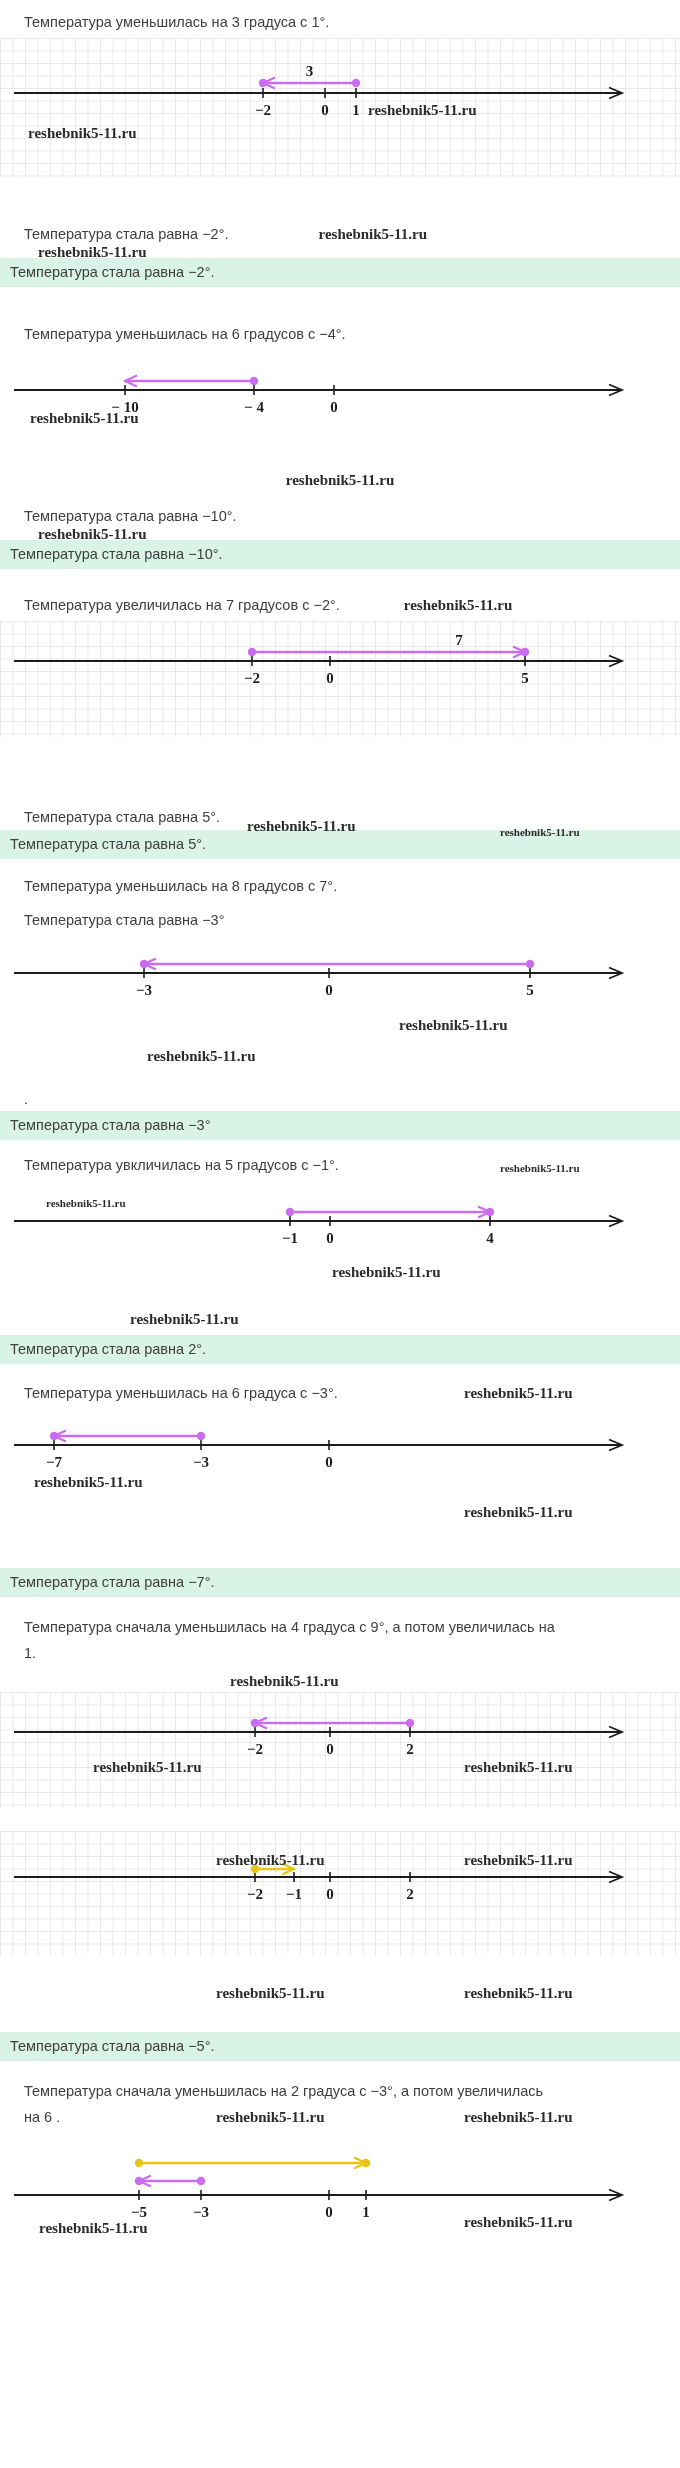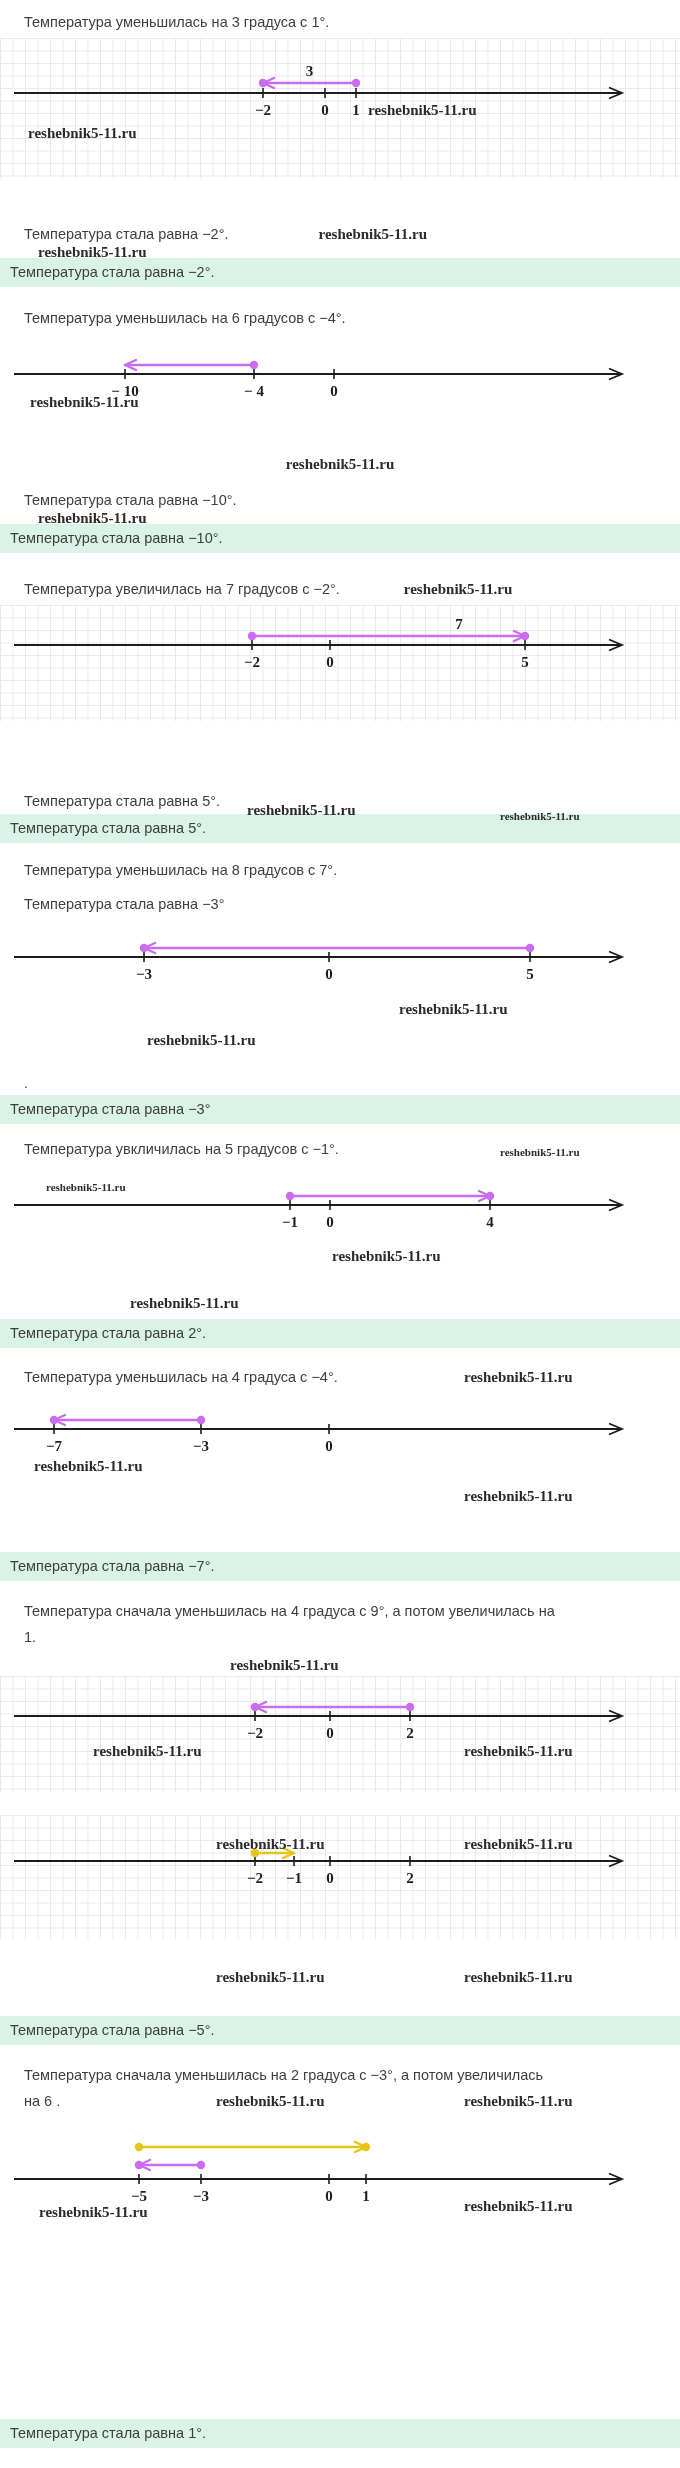--- a/index.html
+++ b/index.html
@@ -61,21 +61,21 @@
 
   <div class="row" style="margin-top:46px">
     <span>Температура стала равна −2°.</span><span class="wm" style="margin-left:90px">reshebnik5-11.ru</span>
   </div>
 
   <div class="answer-wrap" style="margin-top:14px">
     <div class="answer">Температура стала равна −2°.</div>
     <span class="wm abs" style="left:38px;top:-14px">reshebnik5-11.ru</span>
   </div>
 
-  <p class="para" style="margin-top:21px">Температура уменьшилась на 6 градусов с −4°.</p>
+  <p class="para" style="margin-top:37px">Температура уменьшилась на 6 градусов с −4°.</p>
 
   <div class="fig" style="margin-top: 14px; height: 100px;">
       <svg width="680" height="100" viewBox="0 0 680 100">
         <line x1="14" y1="32" x2="622" y2="32" stroke="#1c1c1c" stroke-width="1.8"></line>
         <polyline points="609,26.5 622,32 609,37.5" fill="none" stroke="#1c1c1c" stroke-width="1.8"></polyline>
         <line x1="125" y1="27" x2="125" y2="37" stroke="#1c1c1c" stroke-width="1.6"></line>
         <text x="125" y="54" text-anchor="middle" class="tick">− 10</text>
         <line x1="254" y1="27" x2="254" y2="37" stroke="#1c1c1c" stroke-width="1.6"></line>
         <text x="254" y="54" text-anchor="middle" class="tick">− 4</text>
         <line x1="334" y1="27" x2="334" y2="37" stroke="#1c1c1c" stroke-width="1.6"></line>
@@ -183,21 +183,21 @@
 
   <div class="row" style="margin-top:12px">
     <span class="wm" style="margin-left:106px">reshebnik5-11.ru</span>
   </div>
 
   <div class="answer-wrap" style="margin-top:6px">
     <div class="answer">Температура стала равна 2°.</div>
   </div>
 
   <div class="row" style="margin-top:19px">
-    <span>Температура уменьшилась на 4 градуса с −4°.</span>
+    <span>Температура уменьшилась на 6 градуса с −3°.</span>
     <span class="wm abs" style="left:464px;top:0">reshebnik5-11.ru</span>
   </div>
 
   <div class="fig" style="margin-top: 2px; height: 140px;">
       <svg width="680" height="140" viewBox="0 0 680 140">
         <line x1="14" y1="40" x2="622" y2="40" stroke="#1c1c1c" stroke-width="1.8"></line>
         <polyline points="609,34.5 622,40 609,45.5" fill="none" stroke="#1c1c1c" stroke-width="1.8"></polyline>
         <line x1="54" y1="35" x2="54" y2="45" stroke="#1c1c1c" stroke-width="1.6"></line>
         <text x="54" y="62" text-anchor="middle" class="tick">−7</text>
         <line x1="201" y1="35" x2="201" y2="45" stroke="#1c1c1c" stroke-width="1.6"></line>
@@ -297,17 +297,14 @@
         <circle cx="366" cy="34" r="4.2" fill="#e8c414"></circle>
         <line x1="201" y1="52" x2="139" y2="52" stroke="#cb6cf0" stroke-width="2.6" stroke-linecap="round"></line>
         <polyline points="150,47 139,52 150,57" fill="none" stroke="#cb6cf0" stroke-width="2.4" stroke-linecap="round" stroke-linejoin="round"></polyline>
         <circle cx="201" cy="52" r="4.2" fill="#cb6cf0"></circle>
         <circle cx="139" cy="52" r="4.2" fill="#cb6cf0"></circle>
         <text x="39" y="104" font-size="15" text-anchor="start" class="wmt">reshebnik5-11.ru</text>
         <text x="464" y="98" font-size="15" text-anchor="start" class="wmt">reshebnik5-11.ru</text>
       </svg>
     </div>
 
-  <div class="answer-wrap" style="margin-top:186px">
-    <div class="answer">Температура стала равна 1°.</div>
-  </div>
 
 </div>
 
 </body></html>

